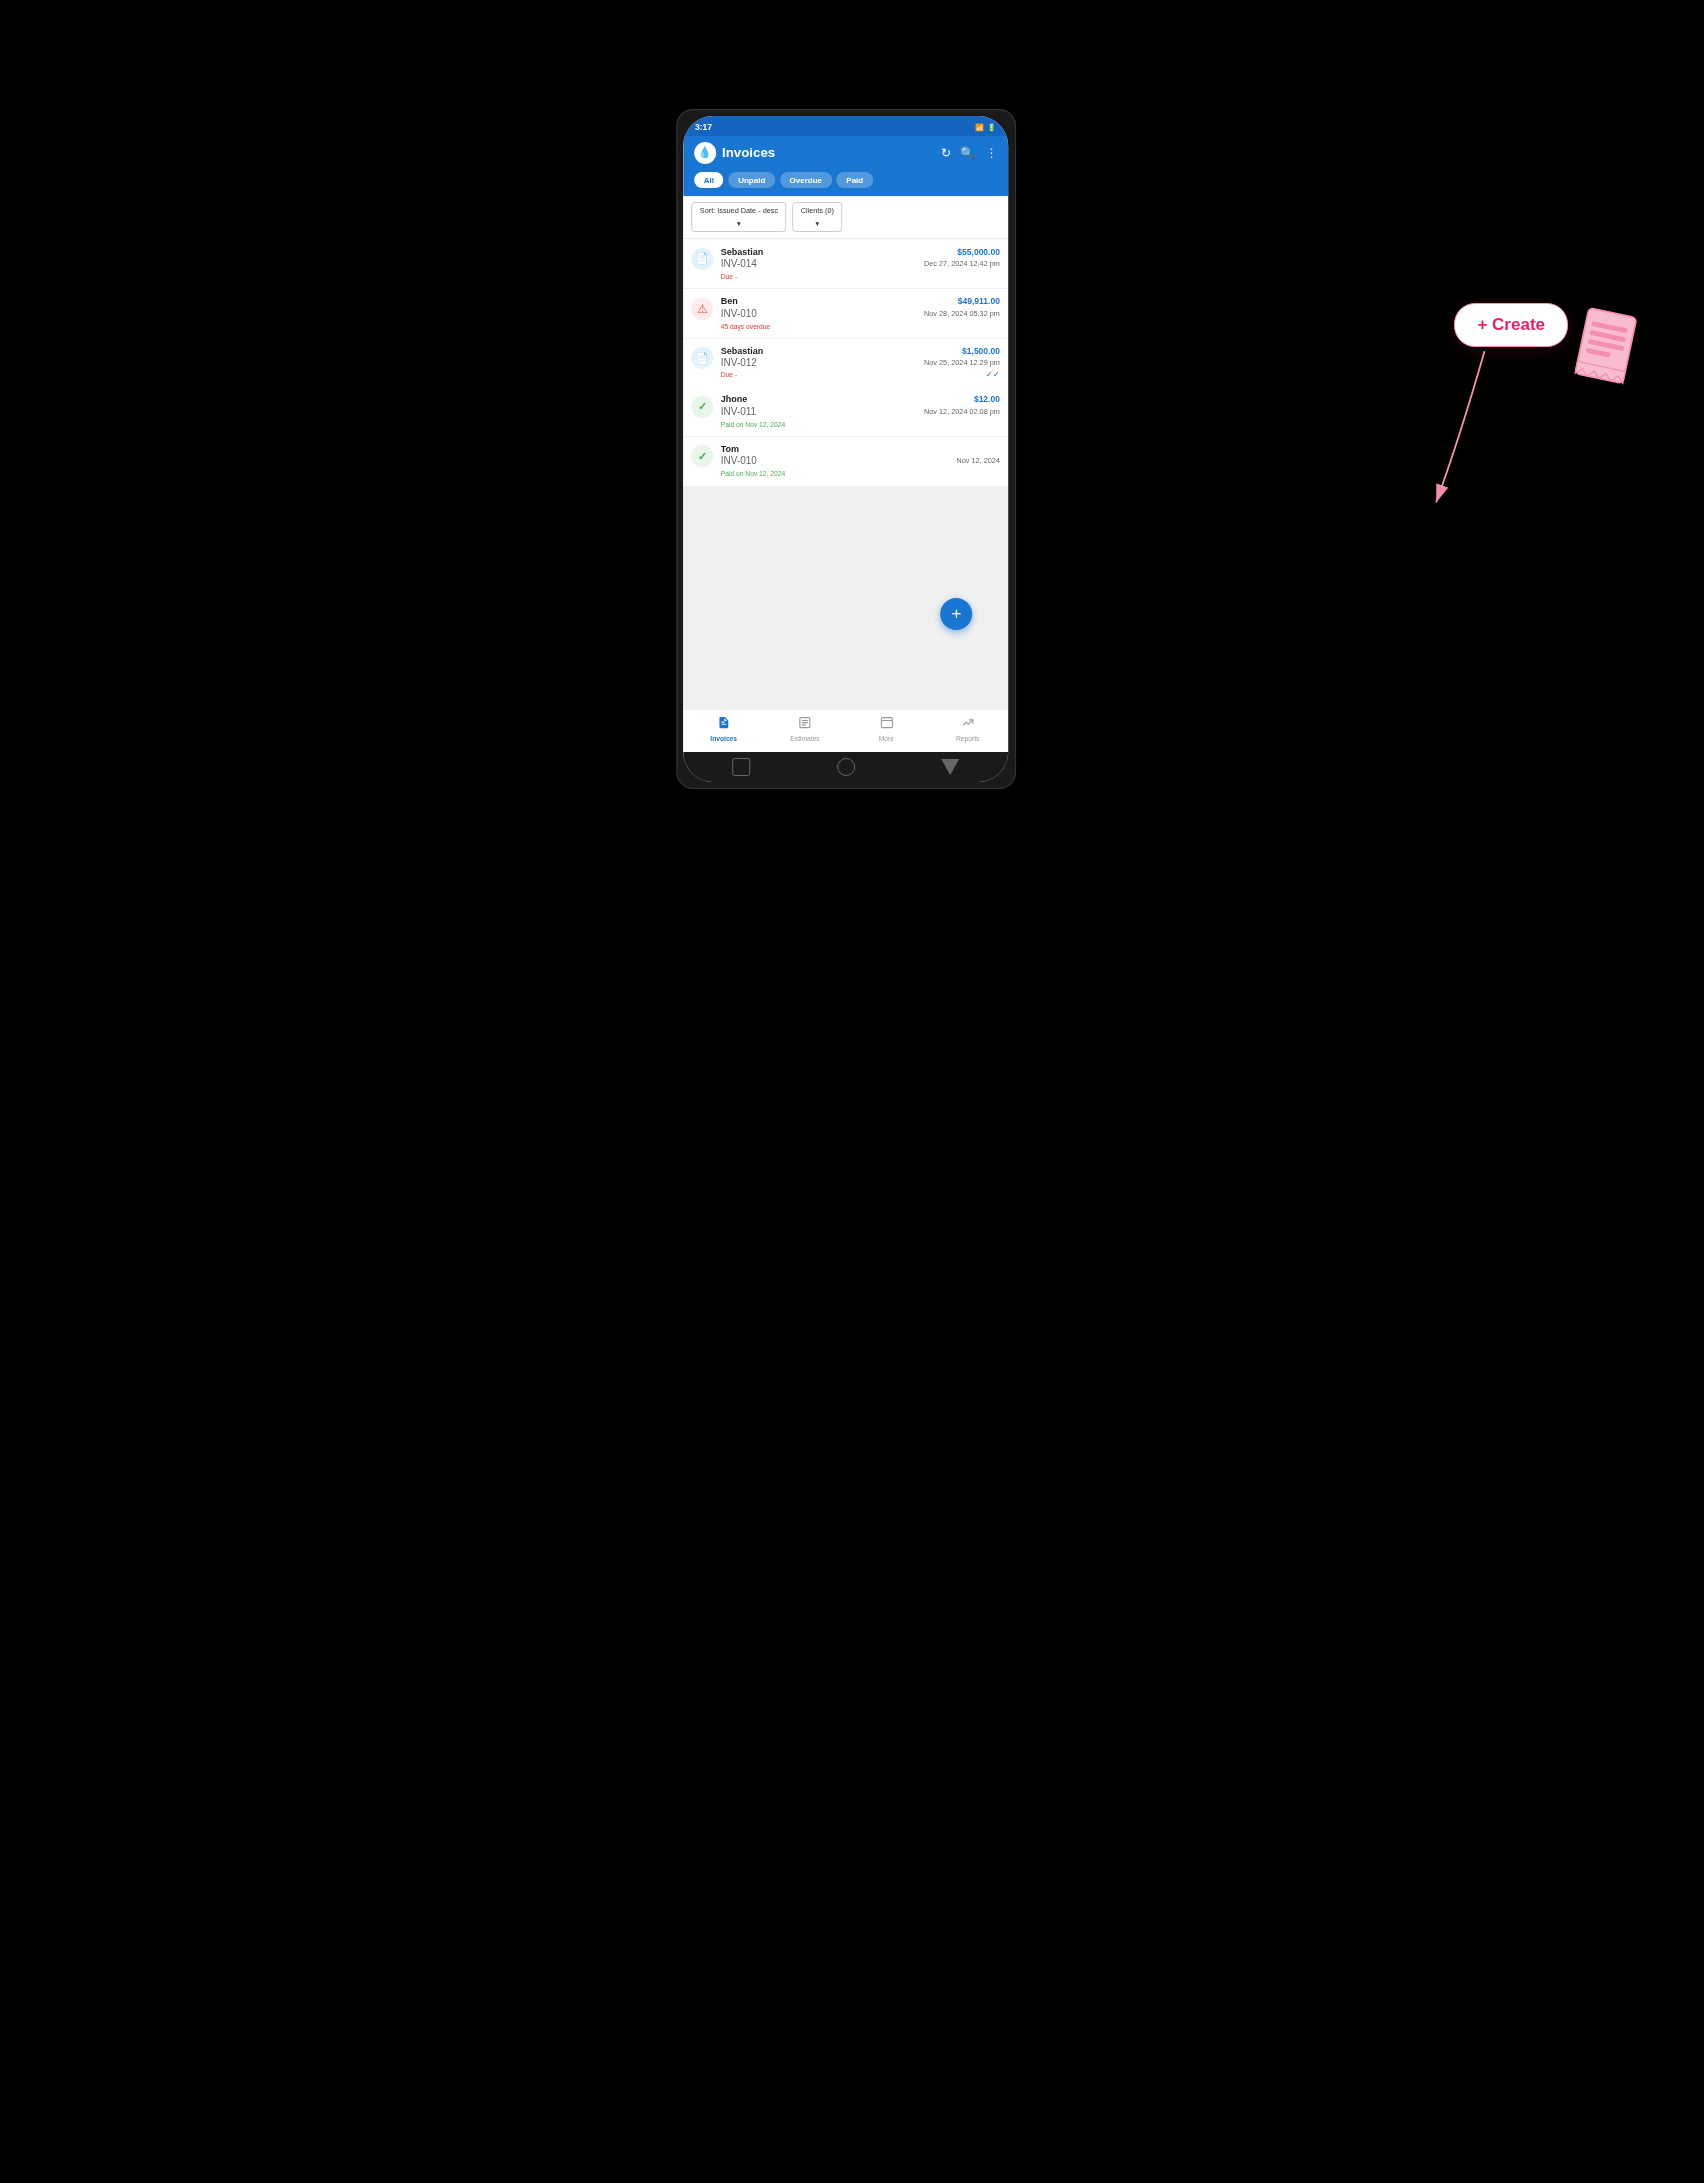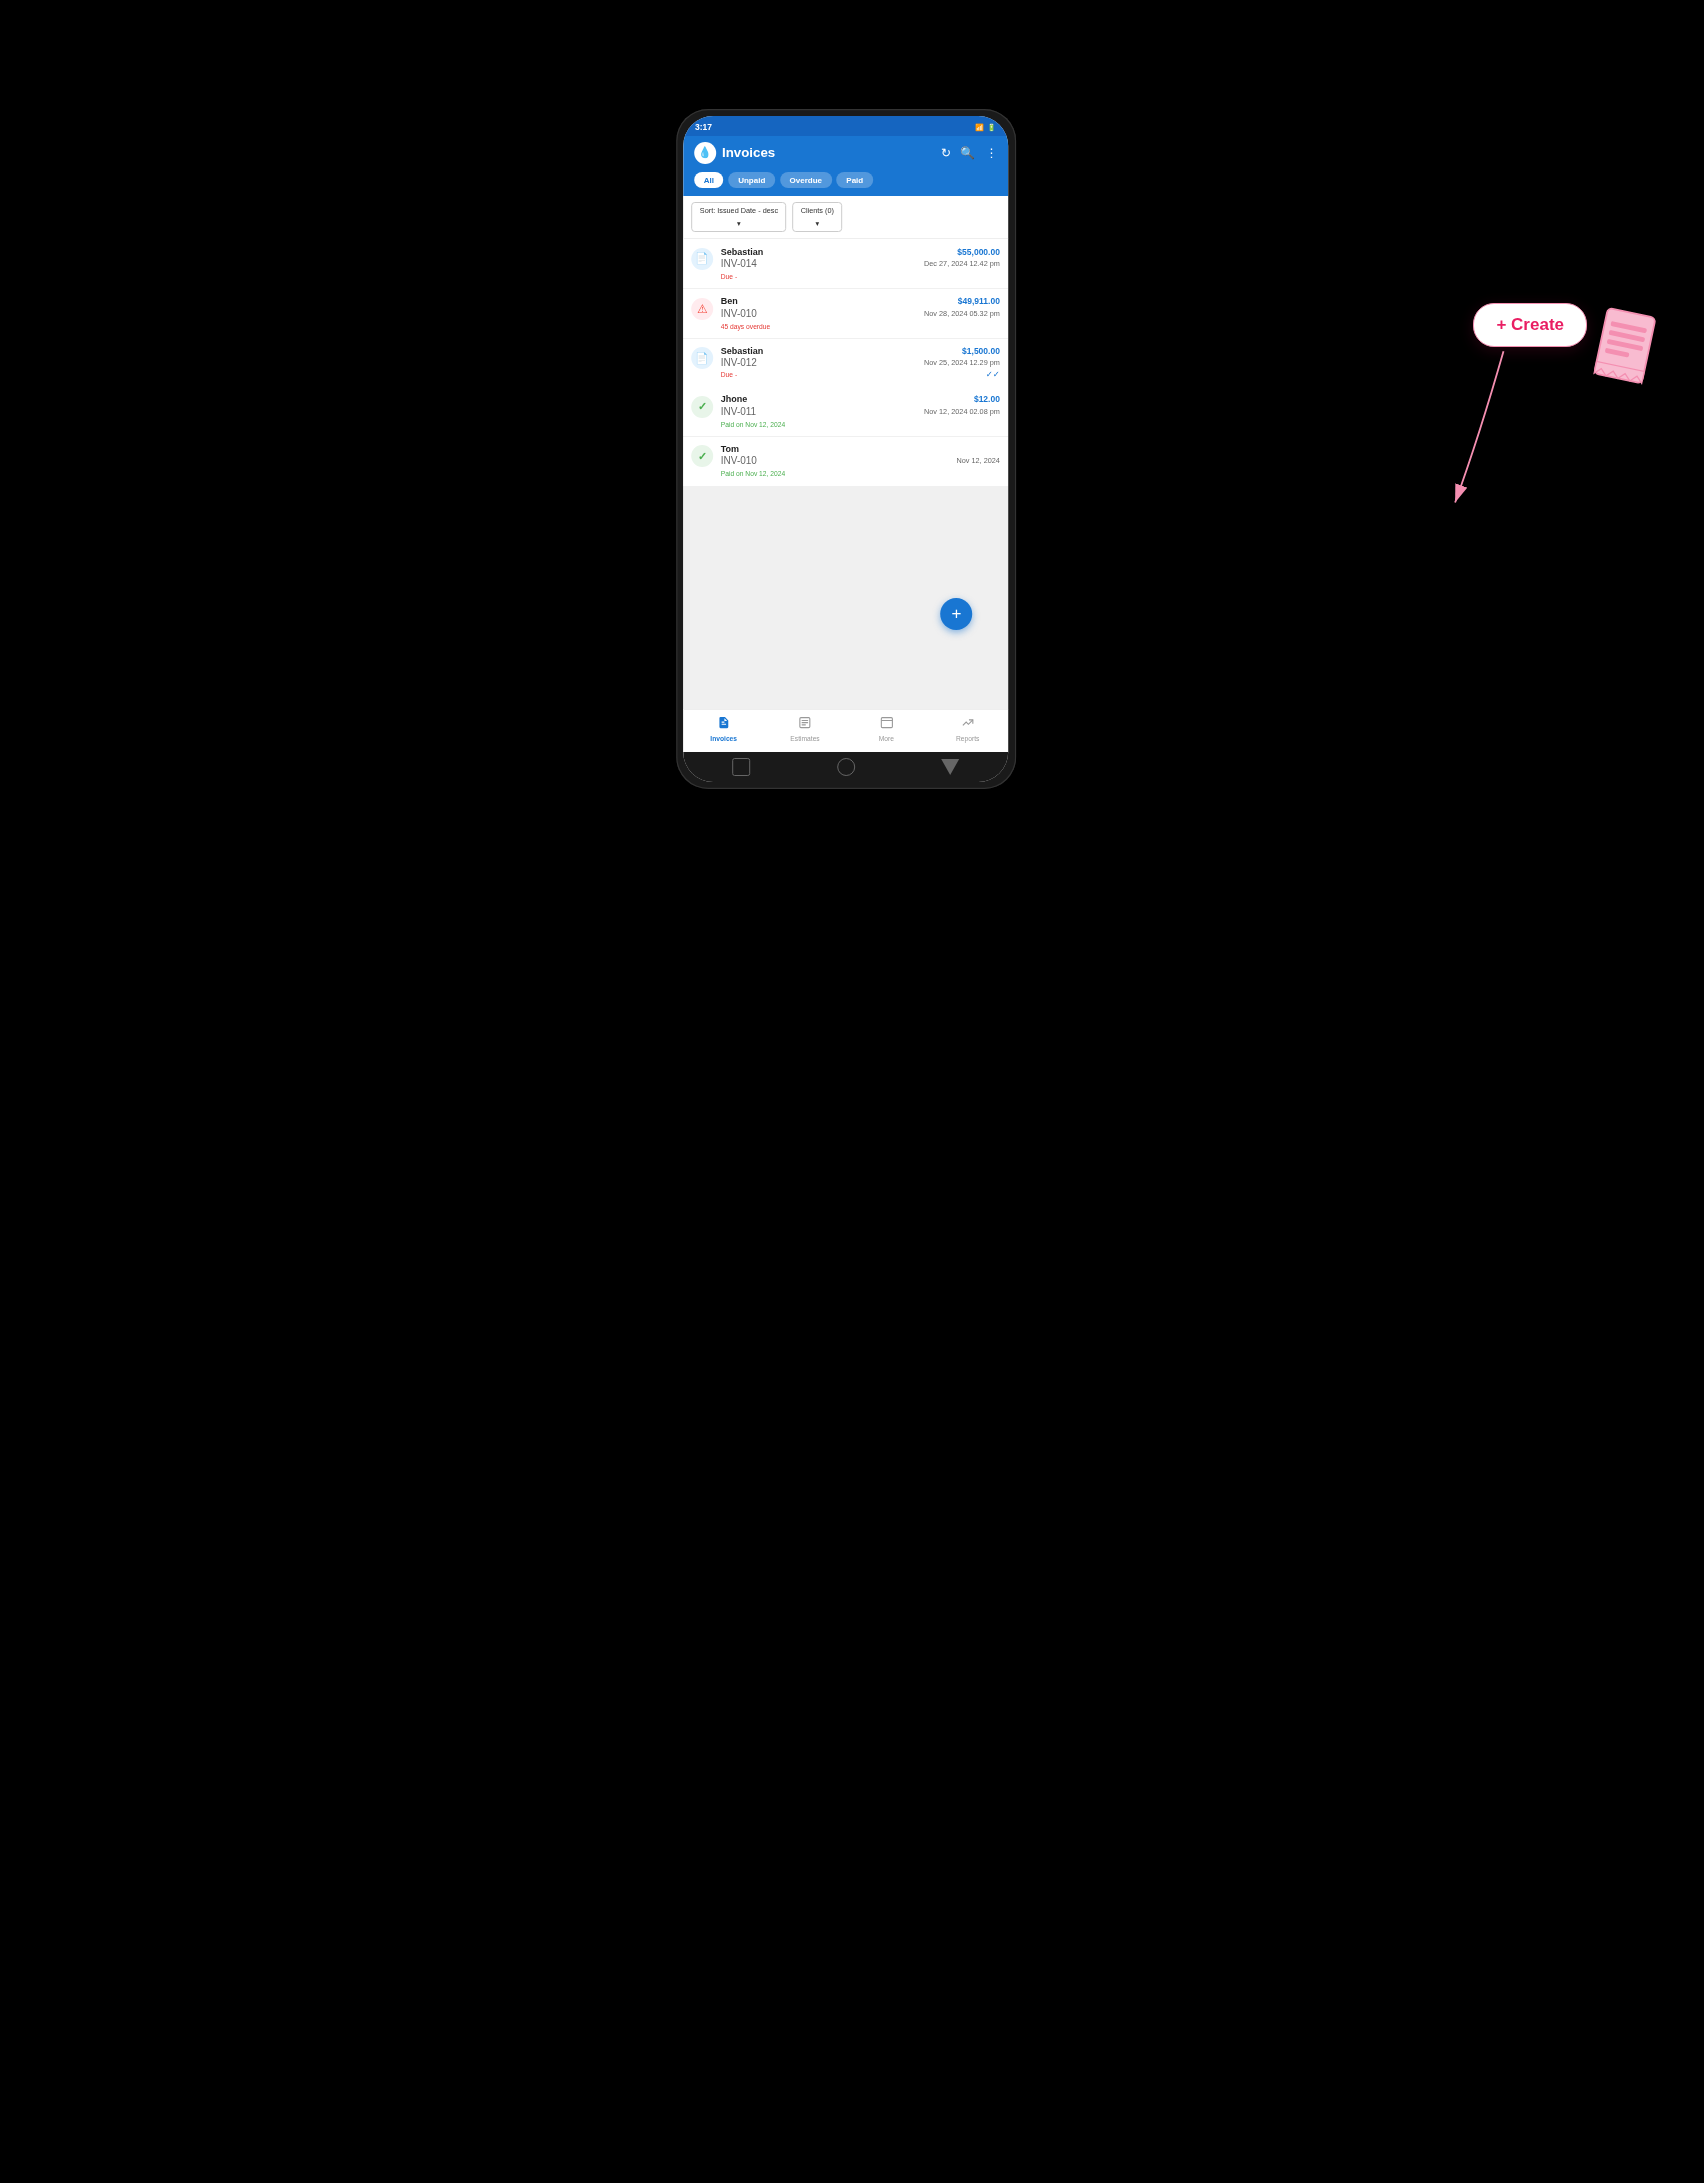--- a/index.html
+++ b/index.html
@@ -26,21 +26,21 @@
       top: 109px;
       left: 50%;
       transform: translateX(-52%);
       z-index: 10;
     }
 
     .phone {
       width: 340px;
       height: 680px;
       background: #1a1a1a;
-      border-radius: 32px;
+      border-radius: 17px;
       padding: 7.3px;
       box-shadow: 0 18px 49px rgba(0,0,0,0.8), inset 0 0 0 1.2px #333;
       position: relative;
     }
 
     .phone-screen {
       width: 100%;
       height: 100%;
       background: #f5f5f5;
       border-radius: 30px;
@@ -520,21 +520,21 @@
         <div class="home-bar">
           <div class="home-indicator"></div>
           <div class="home-circle"></div>
           <div class="home-triangle"></div>
         </div>
 
       </div>
     </div>
   </div>
 
-  <div style="position:absolute; top:303px; right:118px; z-index:50;">
+  <div style="position:absolute; top:303px; right:137px; z-index:50;">
     <div style="
       background: white;
       border: 1.8px solid #f48fb1;
       border-radius: 21px;
       padding: 11px 22px;
       font-size: 17px;
       font-weight: 800;
       color: #e91e63;
       box-shadow: 0 3.6px 15px rgba(233,30,99,0.15);
       cursor: pointer;

